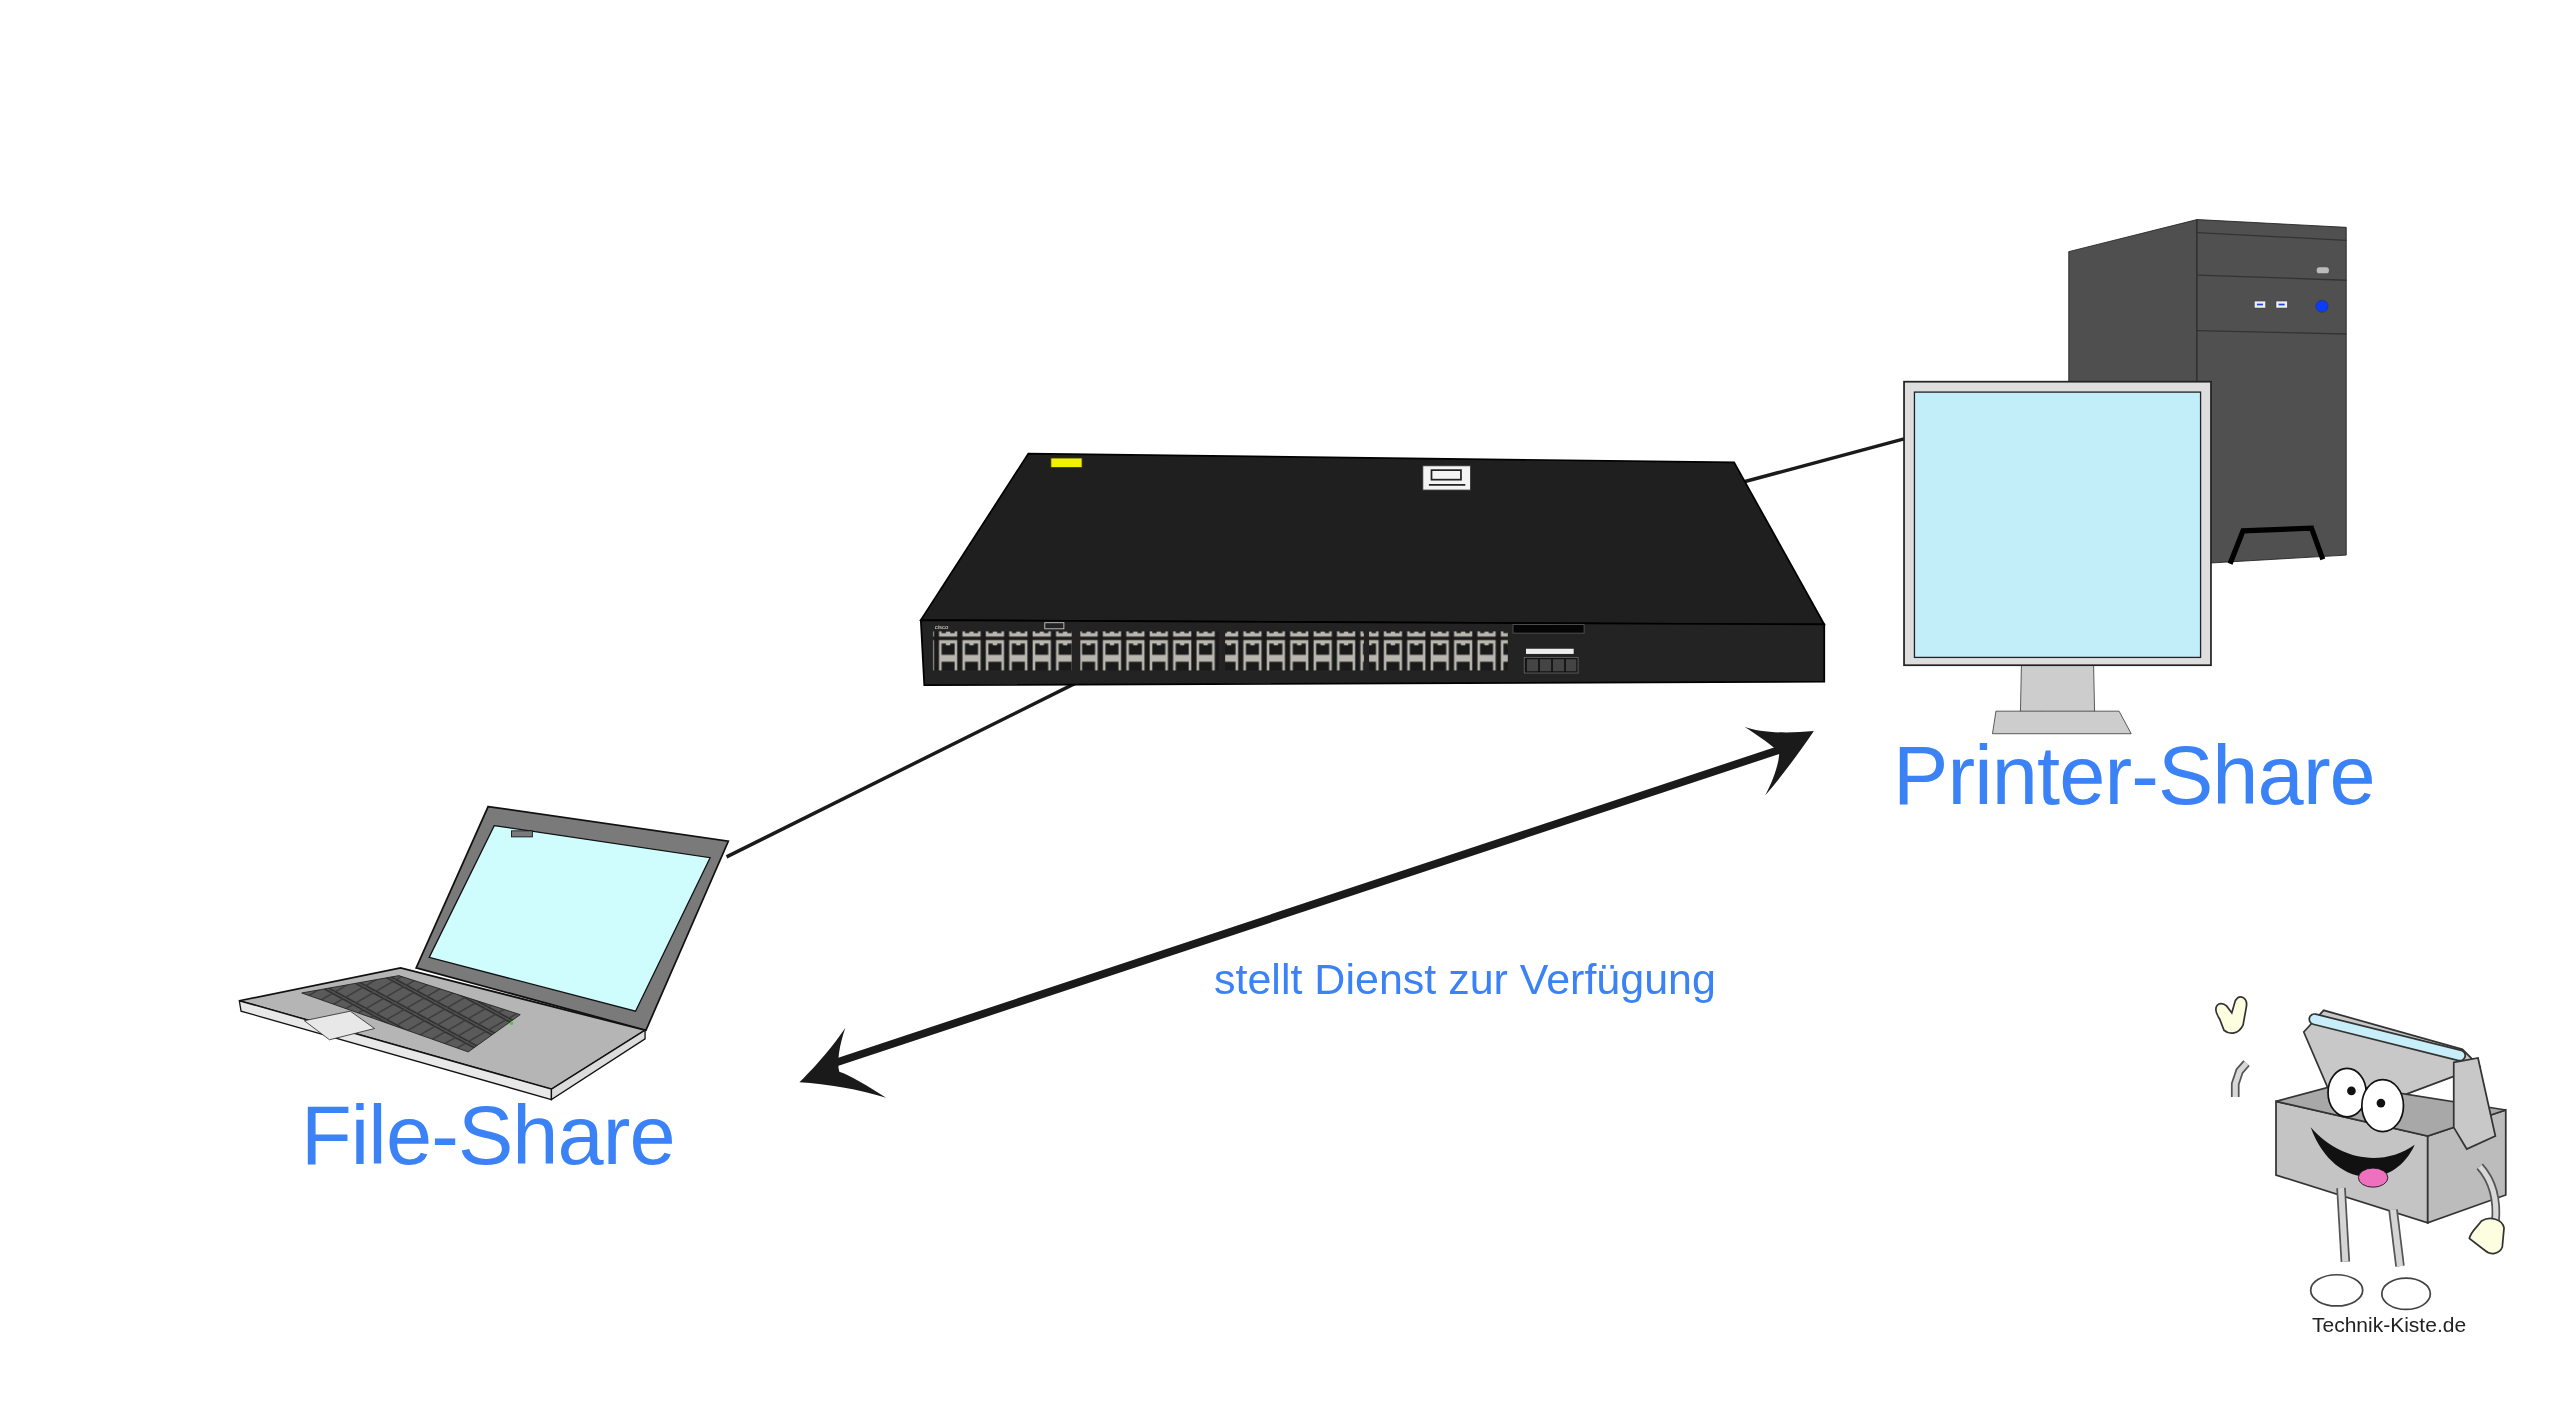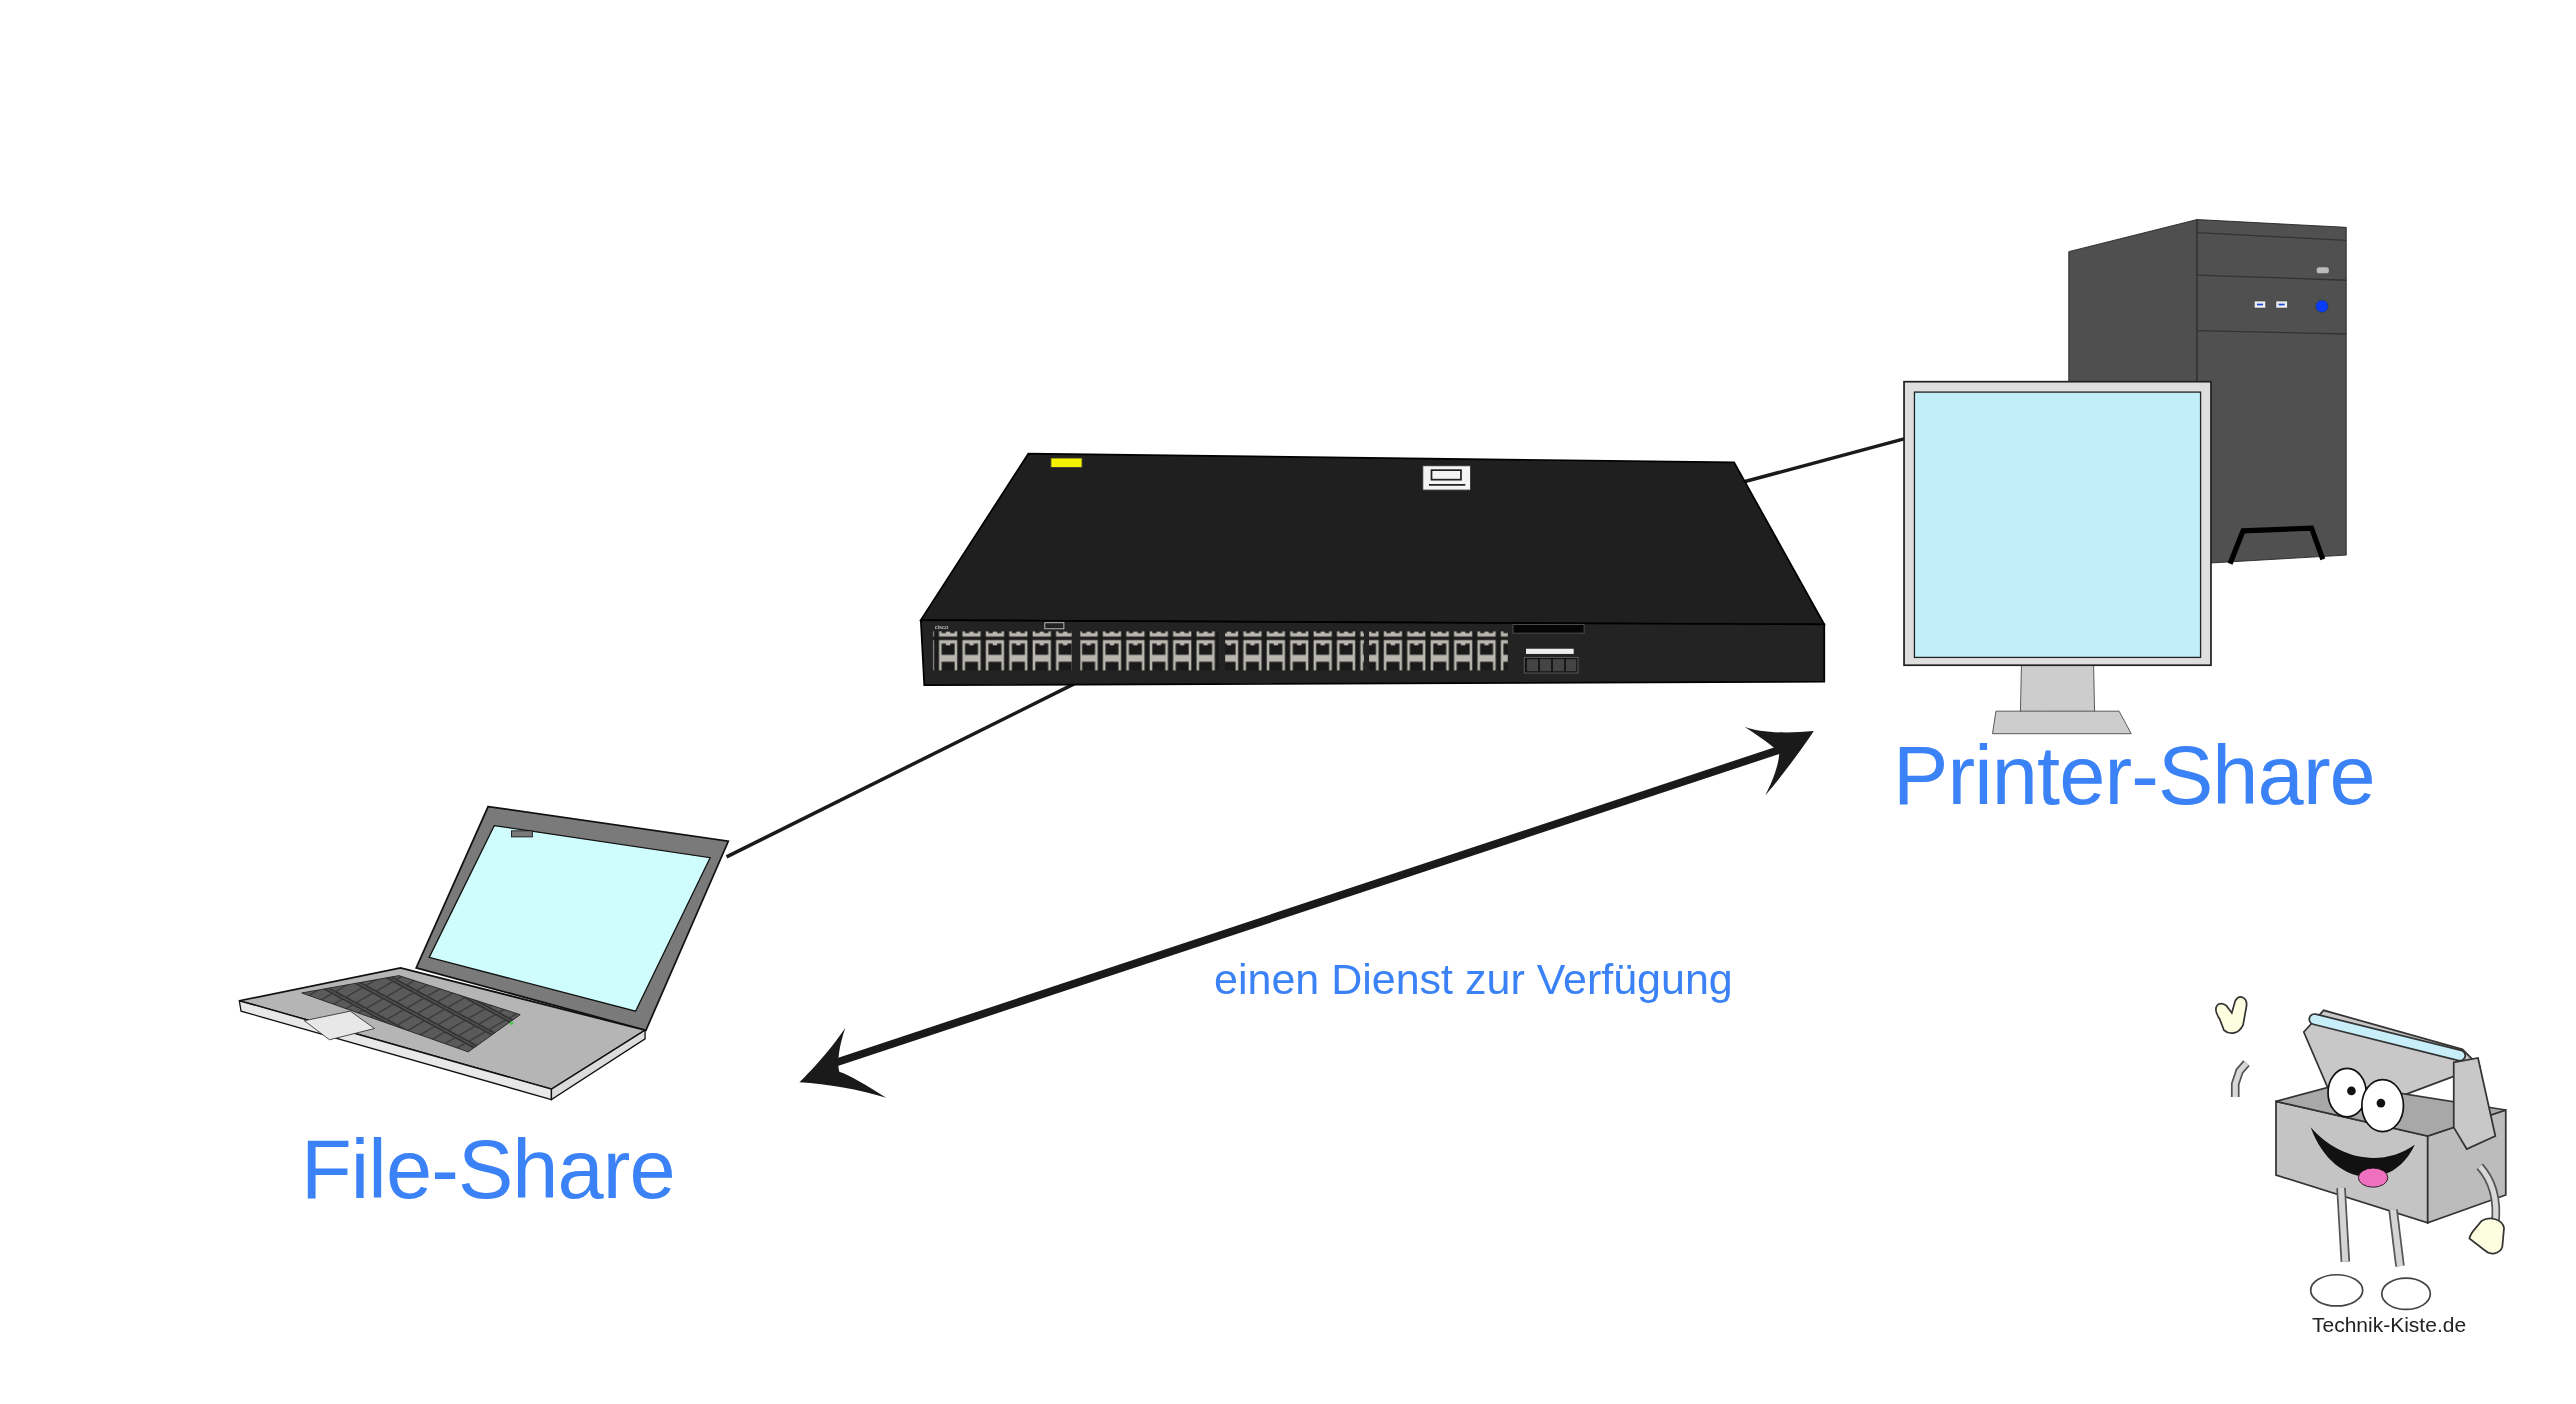--- a/index.html
+++ b/index.html
@@ -121,21 +121,21 @@
     <line x1="2760" y1="1395" x2="2768" y2="1460" stroke="#555" stroke-width="11"></line>
     <line x1="2760" y1="1395" x2="2768" y2="1460" stroke="#d5d5d5" stroke-width="7"></line>
     <ellipse cx="2695" cy="1488" rx="30" ry="18" fill="#fff" stroke="#444" stroke-width="2"></ellipse>
     <ellipse cx="2775" cy="1492" rx="28" ry="18" fill="#fff" stroke="#444" stroke-width="2"></ellipse>
     <path d="M2860,1345 C2878,1365 2880,1390 2878,1410" fill="none" stroke="#555" stroke-width="10"></path>
     <path d="M2860,1345 C2878,1365 2880,1390 2878,1410" fill="none" stroke="#d8d8d8" stroke-width="6"></path>
     <path d="M2862,1408 c10,-6 24,-2 26,8 l-2,22 c-3,8 -14,10 -20,4 l-18,-14 c2,-8 8,-12 14,-20 z" fill="#fdfde0" stroke="#333" stroke-width="2"></path>
   </g>
 </svg>
 
-<div class="label big" style="left:301px; top:1128px;">File-Share</div>
+<div class="label big" style="left:301px; top:1094px;">File-Share</div>
 <div class="label big" style="left:1893px; top:734px;">Printer-Share</div>
 
 <div class="label caption" style="left:1214px; top:952px;">
-  <div>einen Dienst zur Verfügung</div>
+  <div>stellt Dienst zur Verfügung</div>
 </div>
 
 <div class="label brand" style="left:2312px; top:1314px;text-align:right;">Technik-Kiste.de</div>
 
 
 </body></html>

